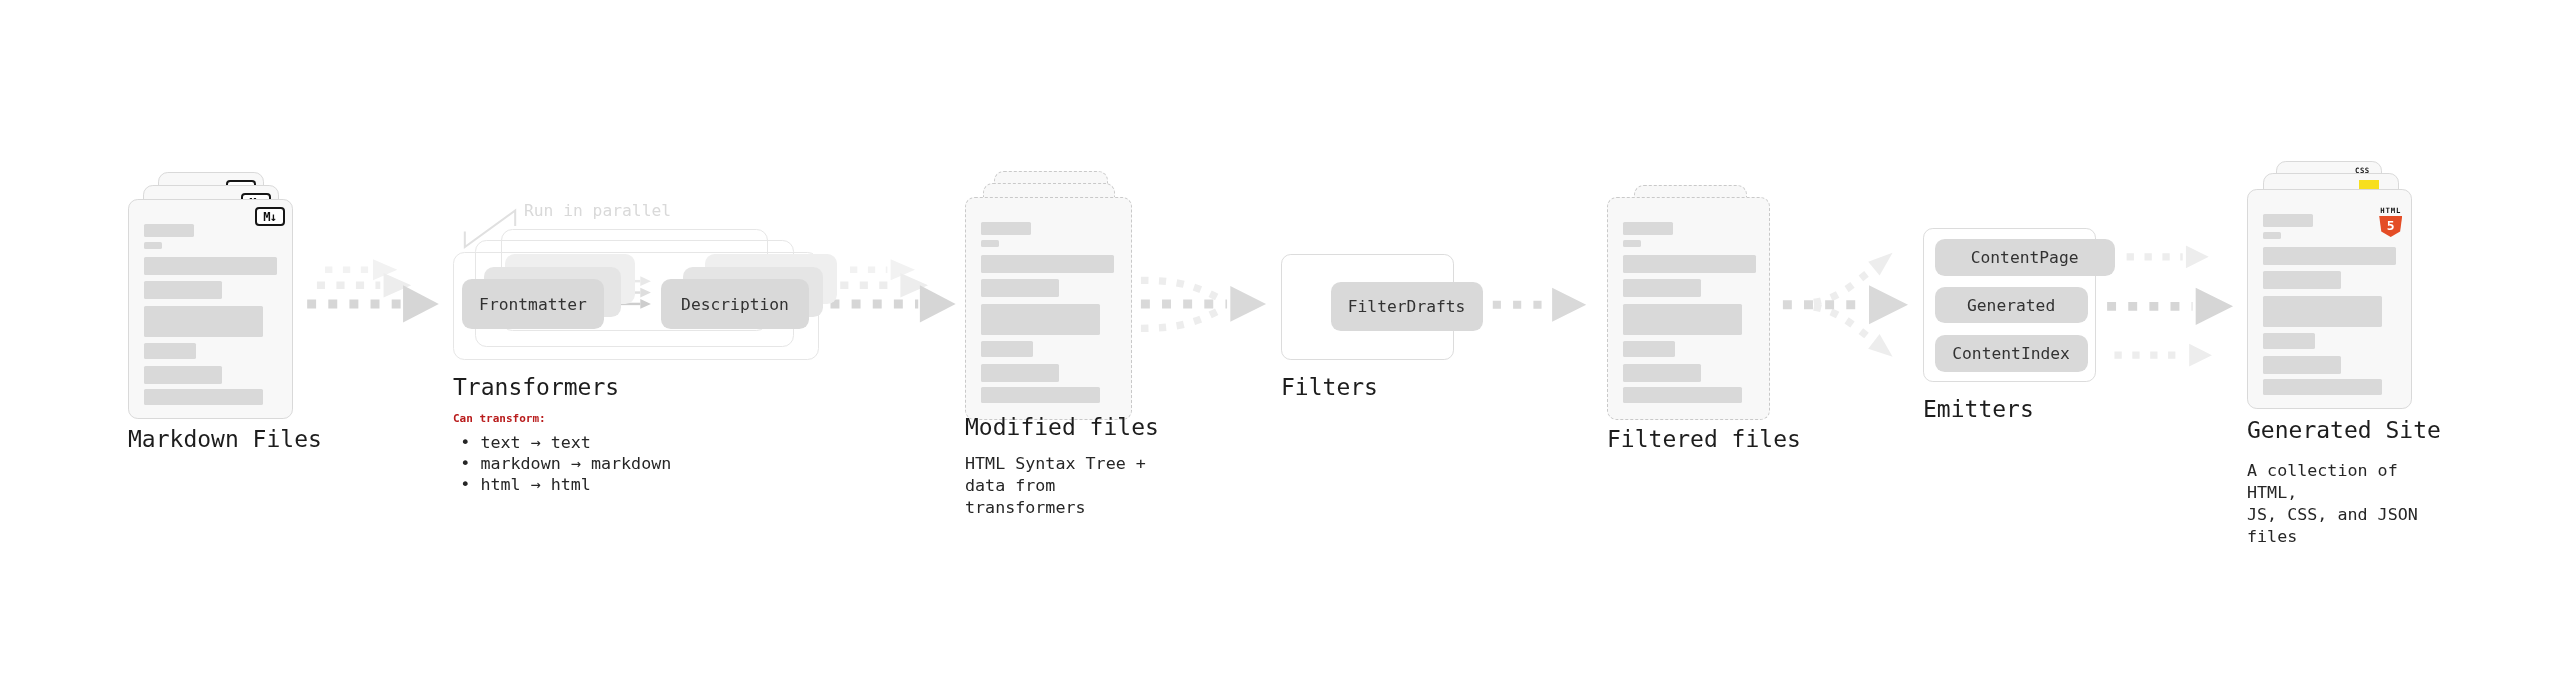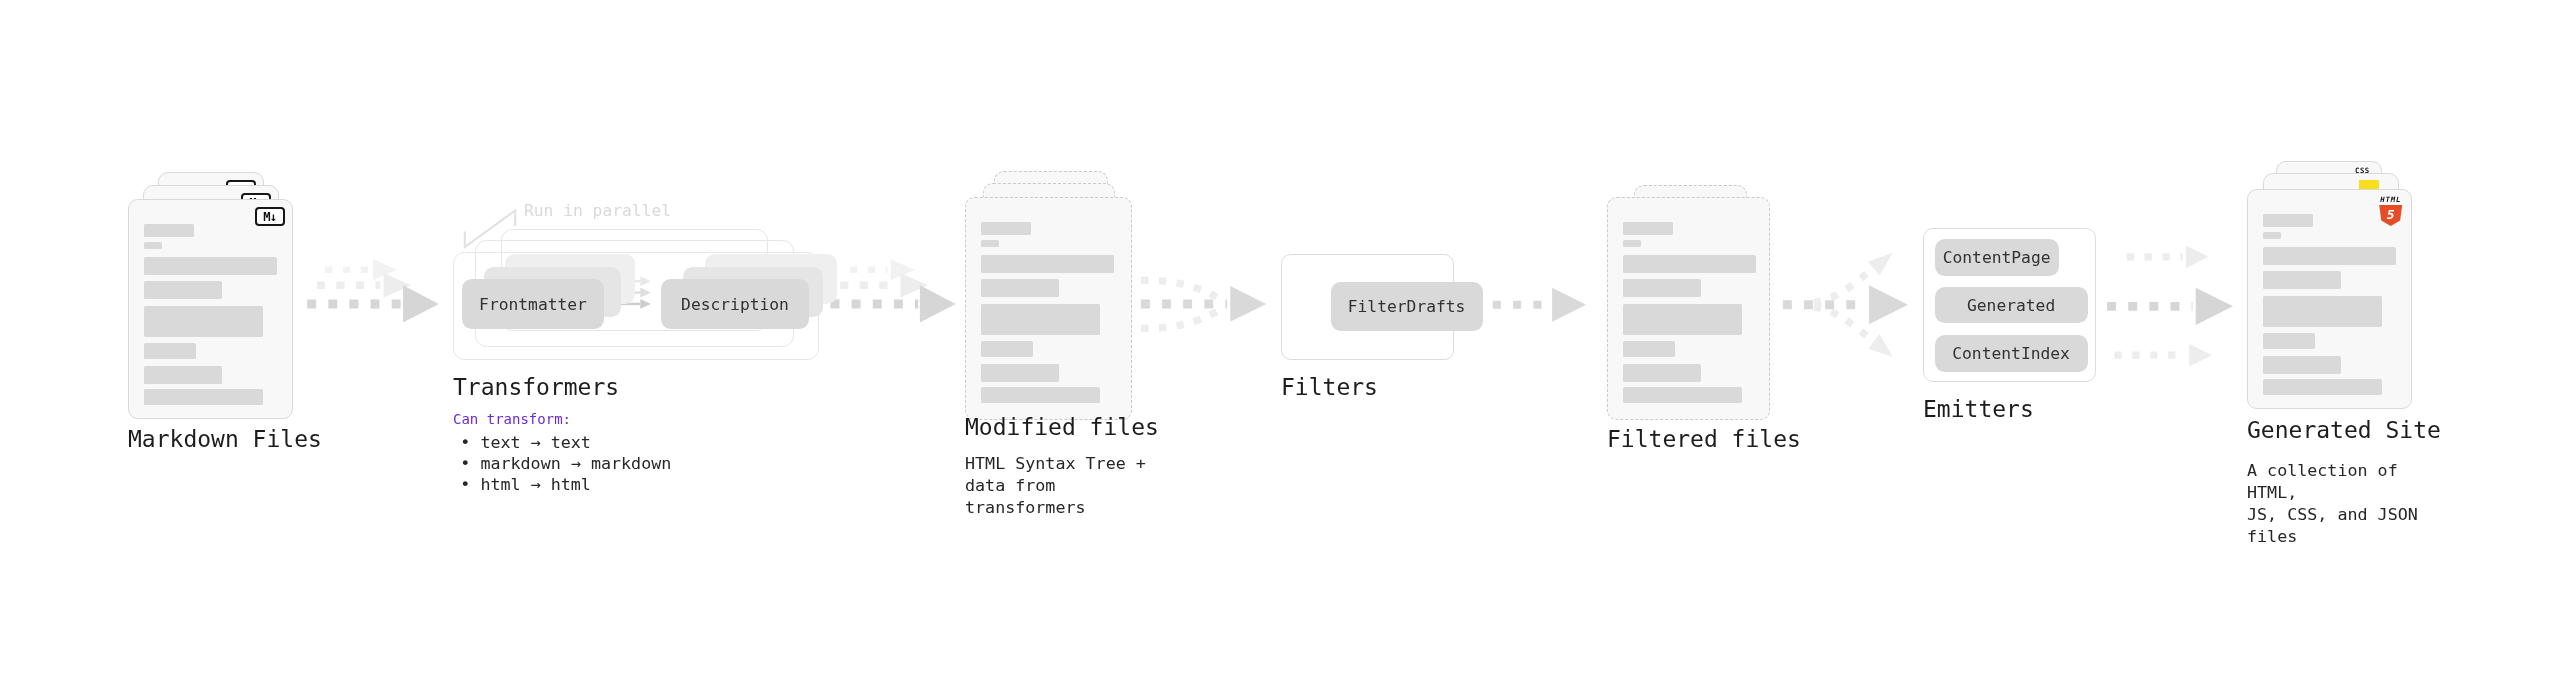--- a/index.html
+++ b/index.html
@@ -16,41 +16,41 @@
   
   .badge-md{position:absolute;top:7.3px;right:7.3px;width:30px;height:18.7px;border:2.4px solid #161616;
             border-radius:4.1px;background:#fff;color:#111;font-weight:bold;font-size:12.2px;
             display:flex;align-items:center;justify-content:center;box-sizing:border-box;letter-spacing:-0.8px;}
 
   
   .css-badge{position:absolute;top:4.9px;right:6.5px;width:24.4px;text-align:center;}
   .css-badge .css-word{font-size:7.3px;font-weight:bold;color:#111;line-height:7.3px;letter-spacing:0.4px;}
   .css-badge .css-underline{margin:0.8px auto 0;width:23px;height:3.3px;background:#2965f1;}
   .js-badge{position:absolute;top:5.7px;right:19.5px;width:19.5px;height:14px;background:#f7df1e;}
-  .html5-logo{position:absolute;top:6px;right:8.1px;width:24.4px;text-align:center;font-style:italic;}
+  .html5-logo{position:absolute;top:17px;right:8.1px;width:24.4px;text-align:center;}
   .html5-word{font-size:7.3px;font-weight:bold;color:#111;line-height:8.1px;letter-spacing:0.8px;}
   .html5-shield{margin:0.8px auto 0;width:23px;height:21px;background:#e44d26;color:#fff;
                 font-size:13px;font-weight:bold;line-height:19.5px;text-align:center;
                 clip-path:polygon(0 0,100% 0,91% 74%,50% 100%,9% 74%);}
 
   
   .tbox{position:absolute;border:1.6px solid #e6e6e6;border-radius:11.4px;box-sizing:border-box;background:transparent;}
   .pill{position:absolute;background:#d9d9d9;border-radius:9.8px;display:flex;align-items:center;
         justify-content:center;font-size:16.3px;color:#323232;}
   .pill.g1{background:#e5e5e5;}
   .pill.g2{background:#efefef;}
 
   
   .wbox{position:absolute;background:#fff;border:1.6px solid #dcdcdc;border-radius:9.8px;box-sizing:border-box;}
 
   
   .block{position:absolute;}
   .title{font-size:23px;color:#1d1d1d;line-height:27px;white-space:nowrap;}
   .desc{font-size:16.7px;color:#262626;line-height:22px;white-space:pre-line;}
-  .desc-heading{font-size:14px;color:#6d28d9;line-height:22px;}
+  .desc-heading{font-size:11px;color:#b91c1c;line-height:22px;font-weight:bold;}
   .bullet{font-size:16.7px;color:#262626;line-height:21px;padding-left:7.3px;white-space:nowrap;}
   .annotation{position:absolute;font-size:16.3px;color:#d9d9d9;white-space:nowrap;}
 </style>
 </head>
 <body>
 
 <div class="canvas">
 
   <svg class="arrows" viewBox="0 0 3170 838" width="2576" height="681">
 
@@ -207,21 +207,21 @@
           <div class="bar" style="top: 189px; width: 119px; height: 16.3px;"></div>
         </div>
     </div>
     <div class="block" style="left:1607px;top:426px;">
       <div class="title">Filtered files</div>
     </div>
   </div>
 
   <div class="abs">
     <div class="wbox" style="left:1923px;top:228px;width:173px;height:154px;">
-      <div class="pill" style="left:10.6px;top:9.8px;width:124px;height:37px;">ContentPage</div>
+      <div class="pill" style="left:10.6px;top:9.8px;width:180px;height:37px;">ContentPage</div>
       <div class="pill" style="left:10.6px;top:58px;width:153px;height:36px;">Generated</div>
       <div class="pill" style="left:10.6px;top:106px;width:153px;height:37px;">ContentIndex</div>
     </div>
     <div class="block" style="left:1923px;top:396px;">
       <div class="title">Emitters</div>
     </div>
   </div>
 
   <div class="abs">
     <div class="card" style="left:2276px;top:161px;width:106px;height:220px;">

